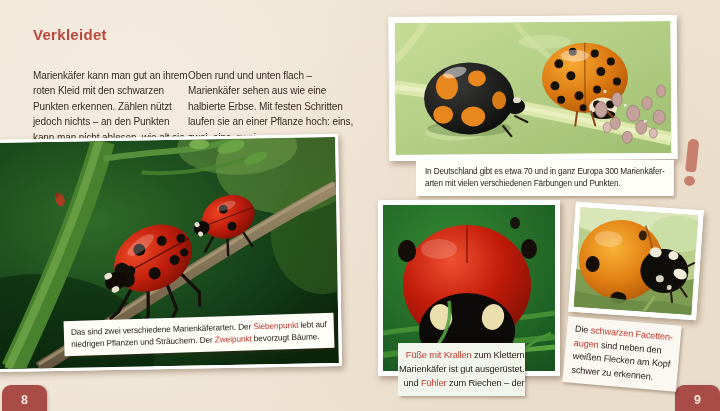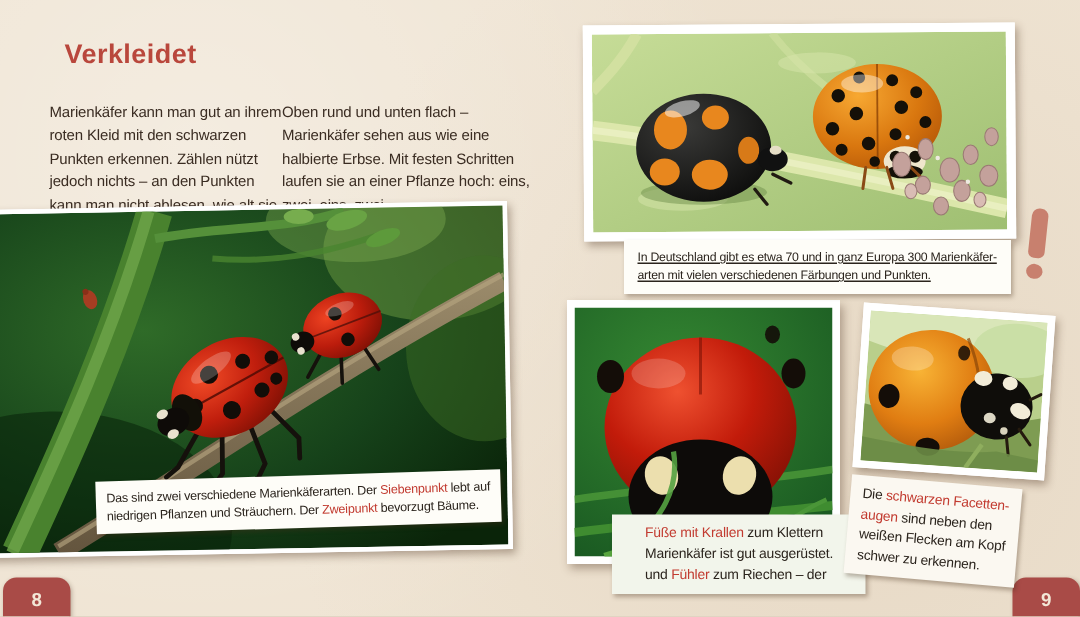--- a/index.html
+++ b/index.html
@@ -7,23 +7,22 @@
   #spread{
     position:relative; width:720px; height:411px; overflow:hidden;
     background:
       radial-gradient(circle at 18% 25%, rgba(255,255,255,.30), rgba(255,255,255,0) 55%),
       radial-gradient(circle at 80% 70%, rgba(215,195,170,.35), rgba(215,195,170,0) 60%),
       #EFE4D3;
   }
   
   .title{
     position:absolute; left:33px; top:26px;
-    font-size:18px; font-weight:700; letter-spacing:.3px;
+    font-size:15px; font-weight:700; letter-spacing:.3px;
     color:#B9473C;
-    margin-left:10px;
   }
   .intro{
     position:absolute; top:58px;
     font-size:10px; line-height:15.4px; letter-spacing:-.1px;
     color:#3A2C22; font-weight:400;
   }
   .intro.c1{left:33px; width:156px;}
   .intro.c2{left:188px; width:172px;}
 
   
@@ -37,22 +36,22 @@
   
   .caption{
     position:absolute; background:#FEFDF8; color:#2B241D;
     box-shadow:1.5px 2px 3px rgba(70,45,25,.35);
     font-size:8.8px; line-height:1.48; letter-spacing:-.15px;
     padding:5px 8px; z-index:5;
   }
   .caption .cap-line{display:block; white-space:nowrap;}
   .caption .red{color:#C23B30;}
   .cap-main{left:64px; top:317px; transform:rotate(-1.8deg); font-size:8.4px; padding:5px 7px;}
-  .cap-leaf{left:416px; top:160px; font-size:8.2px; padding:6px 9px;text-decoration:underline;}
-  .cap-feet{left:408px; top:343px; font-size:9.3px; background:#F2F5EB; padding:6px 22px;}
+  .cap-leaf{left:416px; top:160px; font-size:8.2px; padding:6px 9px;}
+  .cap-feet{left:398px; top:343px; font-size:9.3px; background:#F2F5EB; padding:6px 1px;text-align:right;}
   .cap-eyes{left:565px; top:321px; font-size:9.2px; background:#FBF8F1; padding:6px 8px; transform:rotate(5deg);}
 
   
   .excl{position:absolute; left:686px; top:139px; transform:rotate(6deg);}
   .excl .bar{width:11px; height:33px; background:#C8806E; border-radius:5px 5px 4px 4px;}
   .excl .dot{width:11px; height:10px; background:#C8806E; border-radius:50%; margin-top:4px;}
 
   
   .tab{
     position:absolute; top:385px; width:45px; height:30px;

